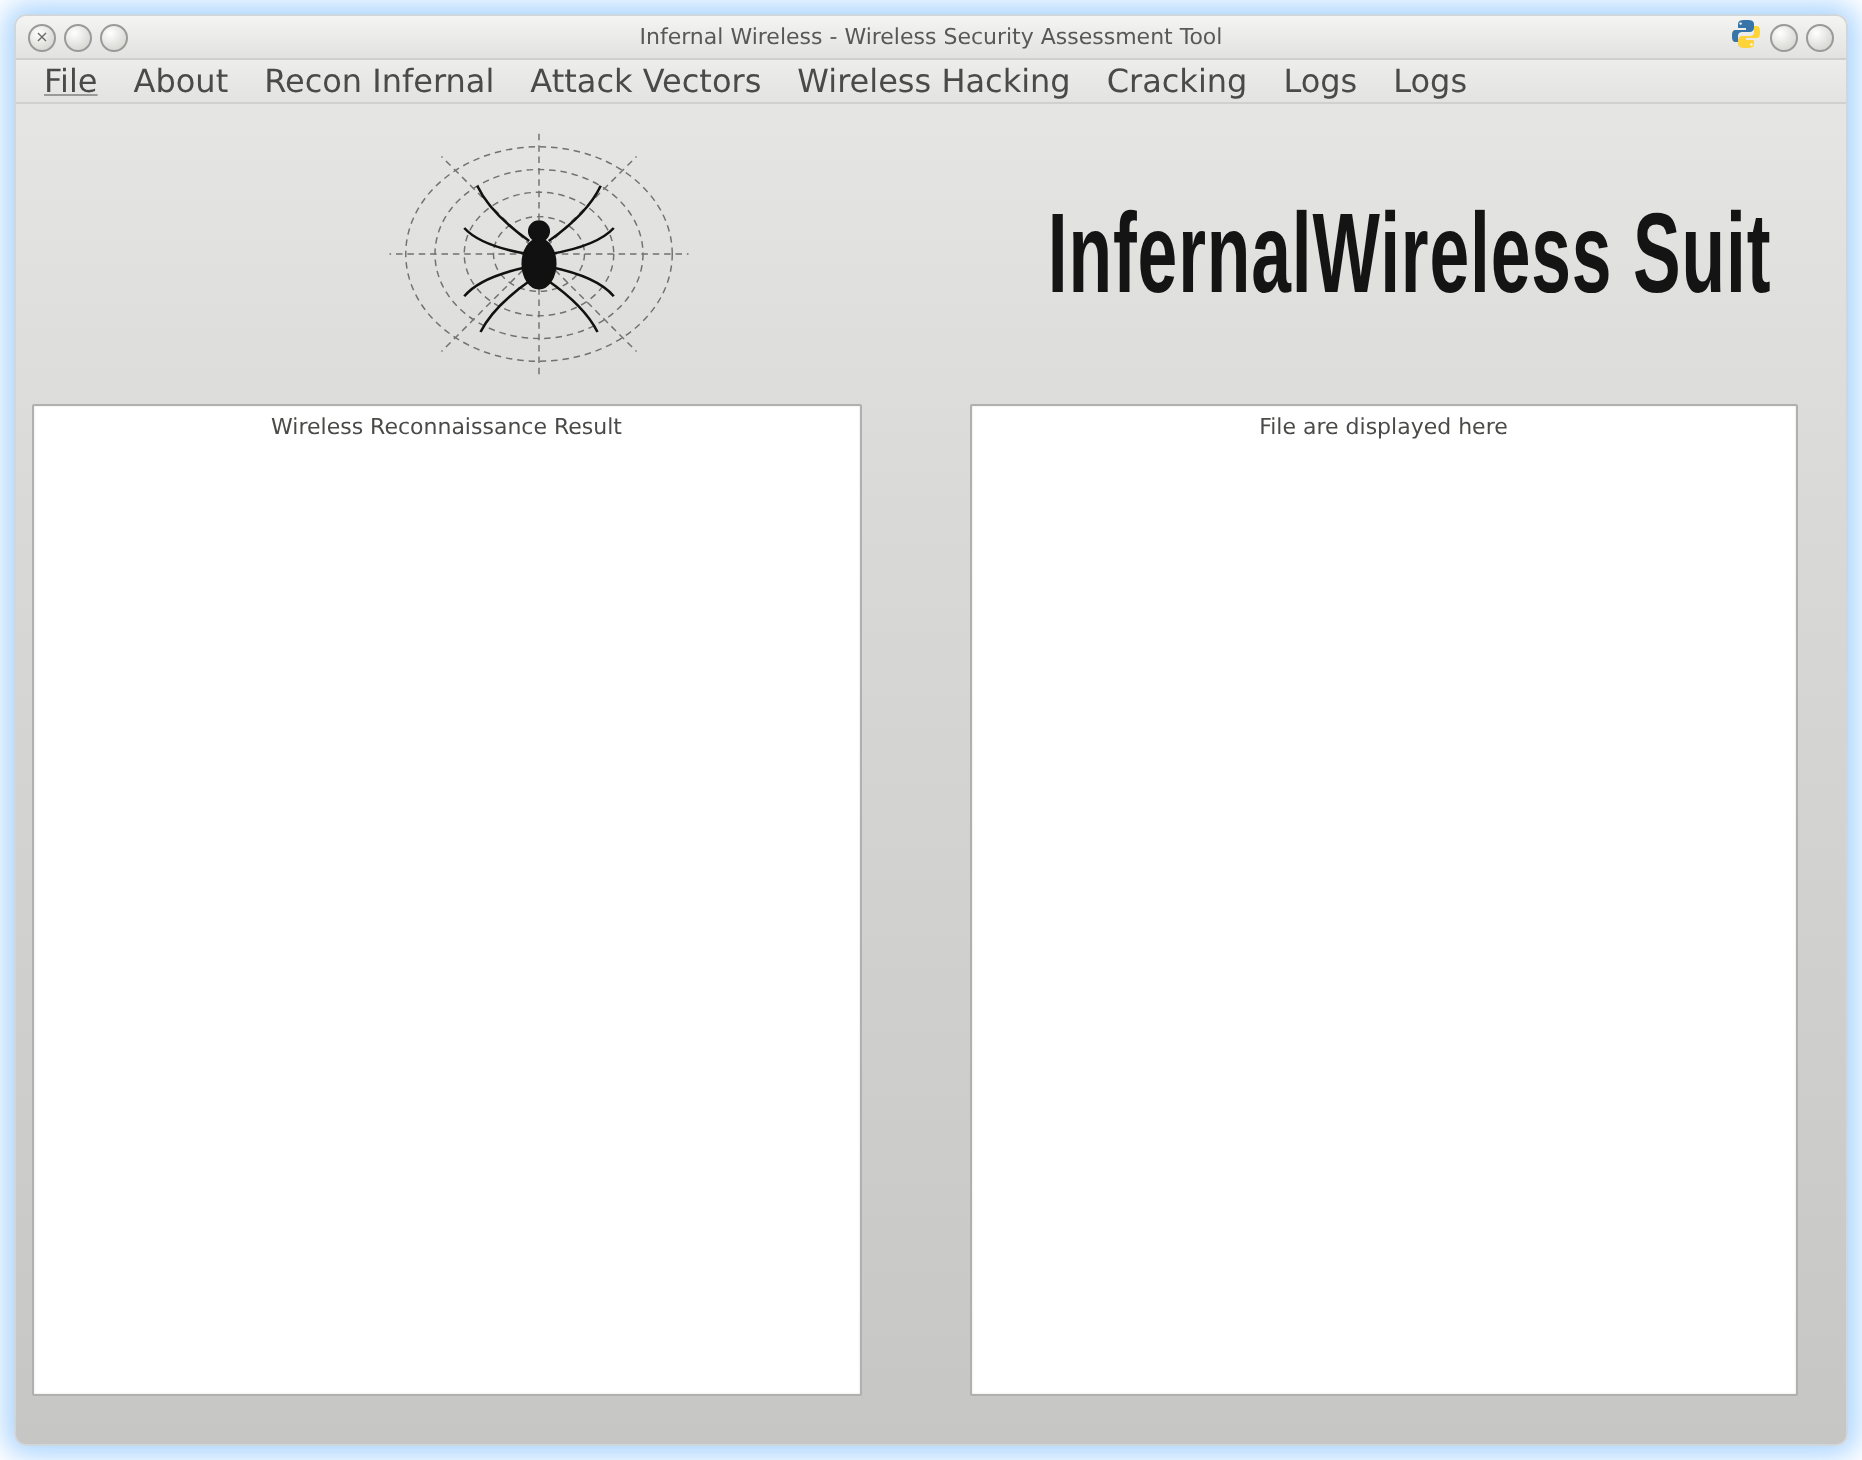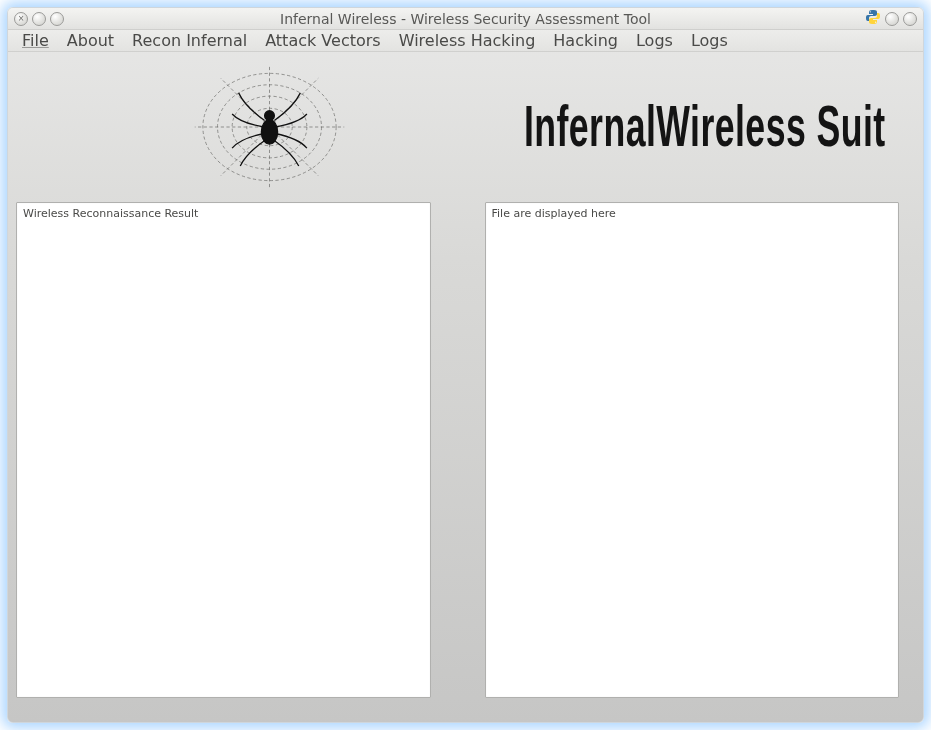--- a/index.html
+++ b/index.html
@@ -37,21 +37,21 @@
   .tb-btn {
     width: 14px; height: 14px;
     border-radius: 50%;
     border: 1px solid #9a9a98;
     background: radial-gradient(circle at 35% 30%, #ffffff 0%, #e2e2df 55%, #cfcfcc 100%);
     display:inline-flex; align-items:center; justify-content:center;
   }
   .tb-btn-inner { font-size:8px; color:#6a6a68; line-height:1; }
   .titlebar-title {
     position:absolute; left:0; right:0; text-align:center;
-    font-size: 14px; color:#585856; pointer-events:none;
+    font-size: 11px; color:#585856; pointer-events:none;
     font-weight: 500;
   }
   .titlebar-right {
     position:absolute; right:6px; top:0; height:100%;
     display:flex; align-items:center; gap:4px;
   }
 
   
   .menubar {
     height: 22px;
@@ -96,20 +96,21 @@
     transform-origin: center;
     white-space: nowrap;
   }
 
   
   .panes {
     display:flex;
     padding: 0 24px 24px 8px;
     gap: 54px;
     height: calc(100% - 22px - 22px - 150px);
+    text-align: center;
   }
   .pane {
     flex:1;
     background:#ffffff;
     border: 1px solid #b0b0ae;
     border-radius: 1px;
     padding: 4px 6px;
     font-size: 11px;
     color:#4a4a48;
     box-shadow: inset 0 0 1px rgba(0,0,0,0.15);
@@ -152,21 +153,21 @@
         </span>
     </div>
   </div>
 
   <div class="menubar">
     <span class="menubar-item">File</span>
     <span class="menubar-item">About</span>
     <span class="menubar-item">Recon Infernal</span>
     <span class="menubar-item">Attack Vectors</span>
     <span class="menubar-item">Wireless Hacking</span>
-    <span class="menubar-item">Hacking</span>
+    <span class="menubar-item">Cracking</span>
     <span class="menubar-item">Logs</span>
     <span class="menubar-item">Logs</span>
   </div>
 
   <div class="header-row">
     <div class="logo-wrap">
       <svg class="spiderweb" viewBox="0 0 200 160">
         <g stroke="#5e5e5c" stroke-width="0.9" fill="none" stroke-dasharray="4 3" opacity="0.85">
 
           <line x1="100" y1="80" x2="100" y2="6"></line>

